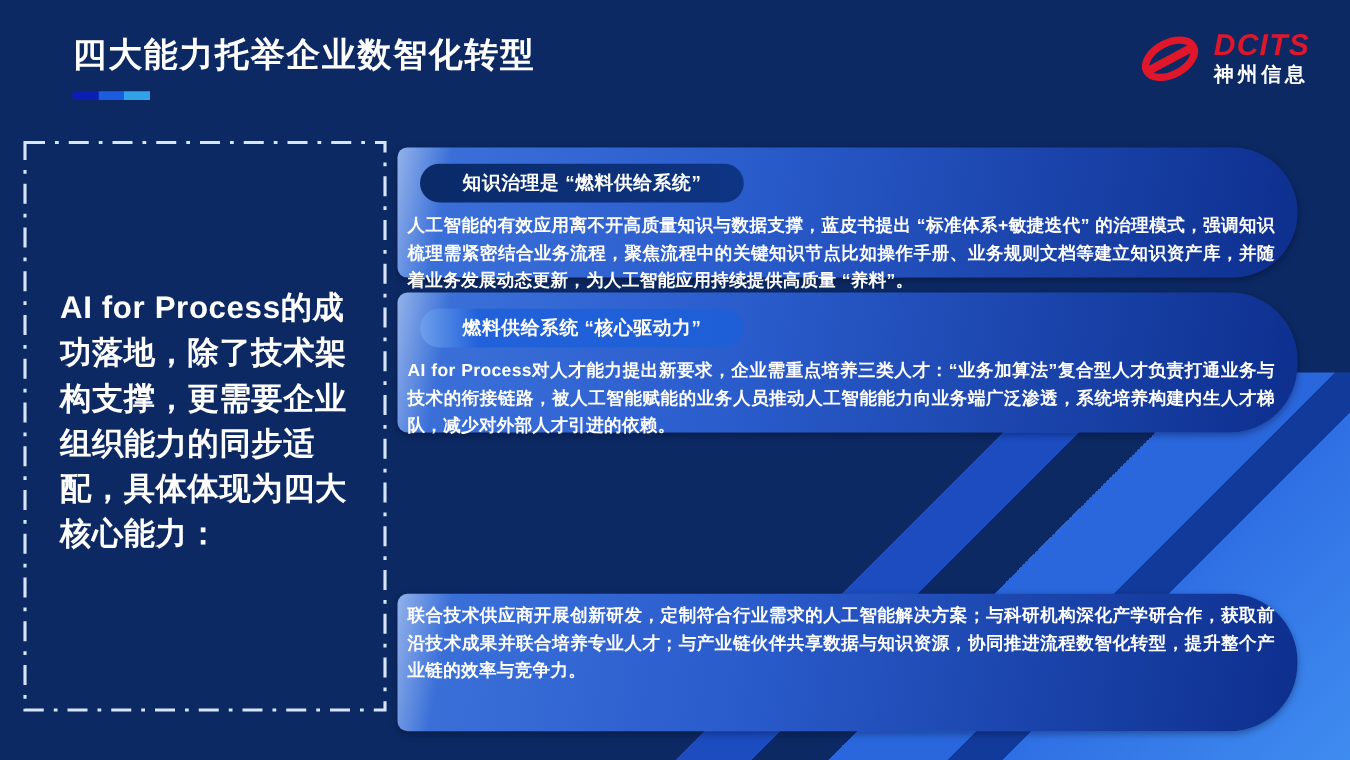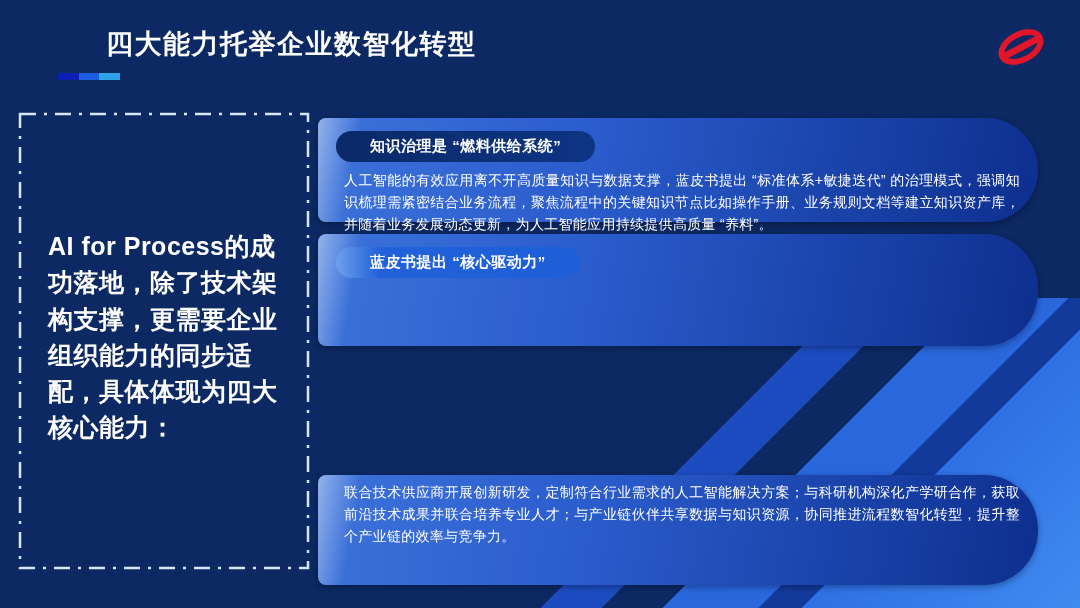--- a/index.html
+++ b/index.html
@@ -18,21 +18,21 @@
       rgba(0,0,0,0) 0%, rgba(0,0,0,0) 38%,
       #1c4cc0 38%, #1c4cc0 45%,
       rgba(0,0,0,0) 45%, rgba(0,0,0,0) 52%,
       #2a66dc 52%, #2a66dc 63%,
       #123a9a 63%, #123a9a 68%,
       #2f6fe4 68%, #3f8cf0 100%);
   }
 
   
   .header{position:absolute;left:58px;top:26px;z-index:2;}
-  .title{color:#ffffff;font-size:27px;font-weight:800;letter-spacing:1.5px;margin-left:48px;}
+  .title{color:#ffffff;font-size:27px;font-weight:800;letter-spacing:1.5px;}
   .underline{display:flex;margin-top:11px;height:7px;width:62px;}
   .underline span{flex:1;}
   .u1{background:#0b1fb4;}
   .u2{background:#1b5de0;}
   .u3{background:#2fa3e8;}
 
   
   .logo{position:absolute;right:32px;top:20px;display:flex;align-items:center;gap:8px;z-index:2;}
   .logo-mark{width:54px;height:54px;}
   .logo-text{display:flex;flex-direction:column;line-height:1;}
@@ -65,22 +65,22 @@
     display:inline-block;margin:13px 0 0 18px;padding:6px 34px;
     border-radius:999px;color:#ffffff;font-size:15px;font-weight:700;
     letter-spacing:0.5px;white-space:nowrap;
   }
   .card1 .pill{background:linear-gradient(90deg,#0a2a68,#0e3584);}
   .card2 .pill{background:linear-gradient(90deg,#6fa0ec 0%,#2161da 18%,#1e5fd8 100%);}
   .card3 .pill{background:linear-gradient(90deg,#8ab6f2 0%,#3c82e8 25%,#3a7de4 100%);}
   .card4 .pill{background:linear-gradient(90deg,#4c86e6 0%,#77aaee 45%,#b9d4f6 100%);padding:5px 44px;font-size:14.5px;margin-top:10px;}
 
   .card-body{
-    margin:7px 18px 0 26px;
-    color:#ffffff;font-size:14px;font-weight:400;line-height:1.58;
+    margin:7px 18px 0 8px;
+    color:#ffffff;font-size:14px;font-weight:700;line-height:1.58;
     letter-spacing:0.3px;text-align:justify;
   }
   .card4 .card-body{margin-top:6px;}
 </style>
 </head>
 <body>
 
 <div class="slide">
 
   <div class="deco"></div>
@@ -94,38 +94,43 @@
     </div>
   </div>
 
   <div class="logo">
     <svg class="logo-mark" viewBox="0 0 64 64">
       <g transform="rotate(-28 32 32)">
         <ellipse cx="32" cy="32" rx="25" ry="15" fill="none" stroke="#e0162b" stroke-width="7"></ellipse>
         <rect x="8" y="28.5" width="48" height="8" rx="4" fill="#e0162b"></rect>
       </g>
     </svg>
+    <div class="logo-text">
+      <span class="logo-en">DCITS</span>
+      <span class="logo-cn">神州信息</span>
+    </div>
   </div>
 
   <div class="intro-box">
     <svg width="292" height="458">
       <rect x="2" y="2" width="288" height="454" fill="none" stroke="#d6e6f8" stroke-width="2.5" stroke-dasharray="16 8 3 8"></rect>
     </svg>
     <div class="intro-text">AI for Process的成功落地，除了技术架构支撑，更需要企业组织能力的同步适配，具体体现为四大核心能力：</div>
   </div>
 
   <div class="cards">
 
     <div class="card card1">
       <div class="pill">知识治理是 “燃料供给系统”</div>
       <div class="card-body">人工智能的有效应用离不开高质量知识与数据支撑，蓝皮书提出 “标准体系+敏捷迭代” 的治理模式，强调知识梳理需紧密结合业务流程，聚焦流程中的关键知识节点比如操作手册、业务规则文档等建立知识资产库，并随着业务发展动态更新，为人工智能应用持续提供高质量 “养料”。</div>
     </div>
 
     <div class="card card2">
-      <div class="pill">蓝皮书提出 “核心驱动力”</div>
+      <div class="pill">燃料供给系统 “核心驱动力”</div>
+      <div class="card-body">AI for Process对人才能力提出新要求，企业需重点培养三类人才：“业务加算法”复合型人才负责打通业务与技术的衔接链路，被人工智能赋能的业务人员推动人工智能能力向业务端广泛渗透，系统培养构建内生人才梯队，减少对外部人才引进的依赖。</div>
     </div>
 
 
     <div class="card card4">
       <div class="card-body">联合技术供应商开展创新研发，定制符合行业需求的人工智能解决方案；与科研机构深化产学研合作，获取前沿技术成果并联合培养专业人才；与产业链伙伴共享数据与知识资源，协同推进流程数智化转型，提升整个产业链的效率与竞争力。</div>
     </div>
 
   </div>
 
 </div>

